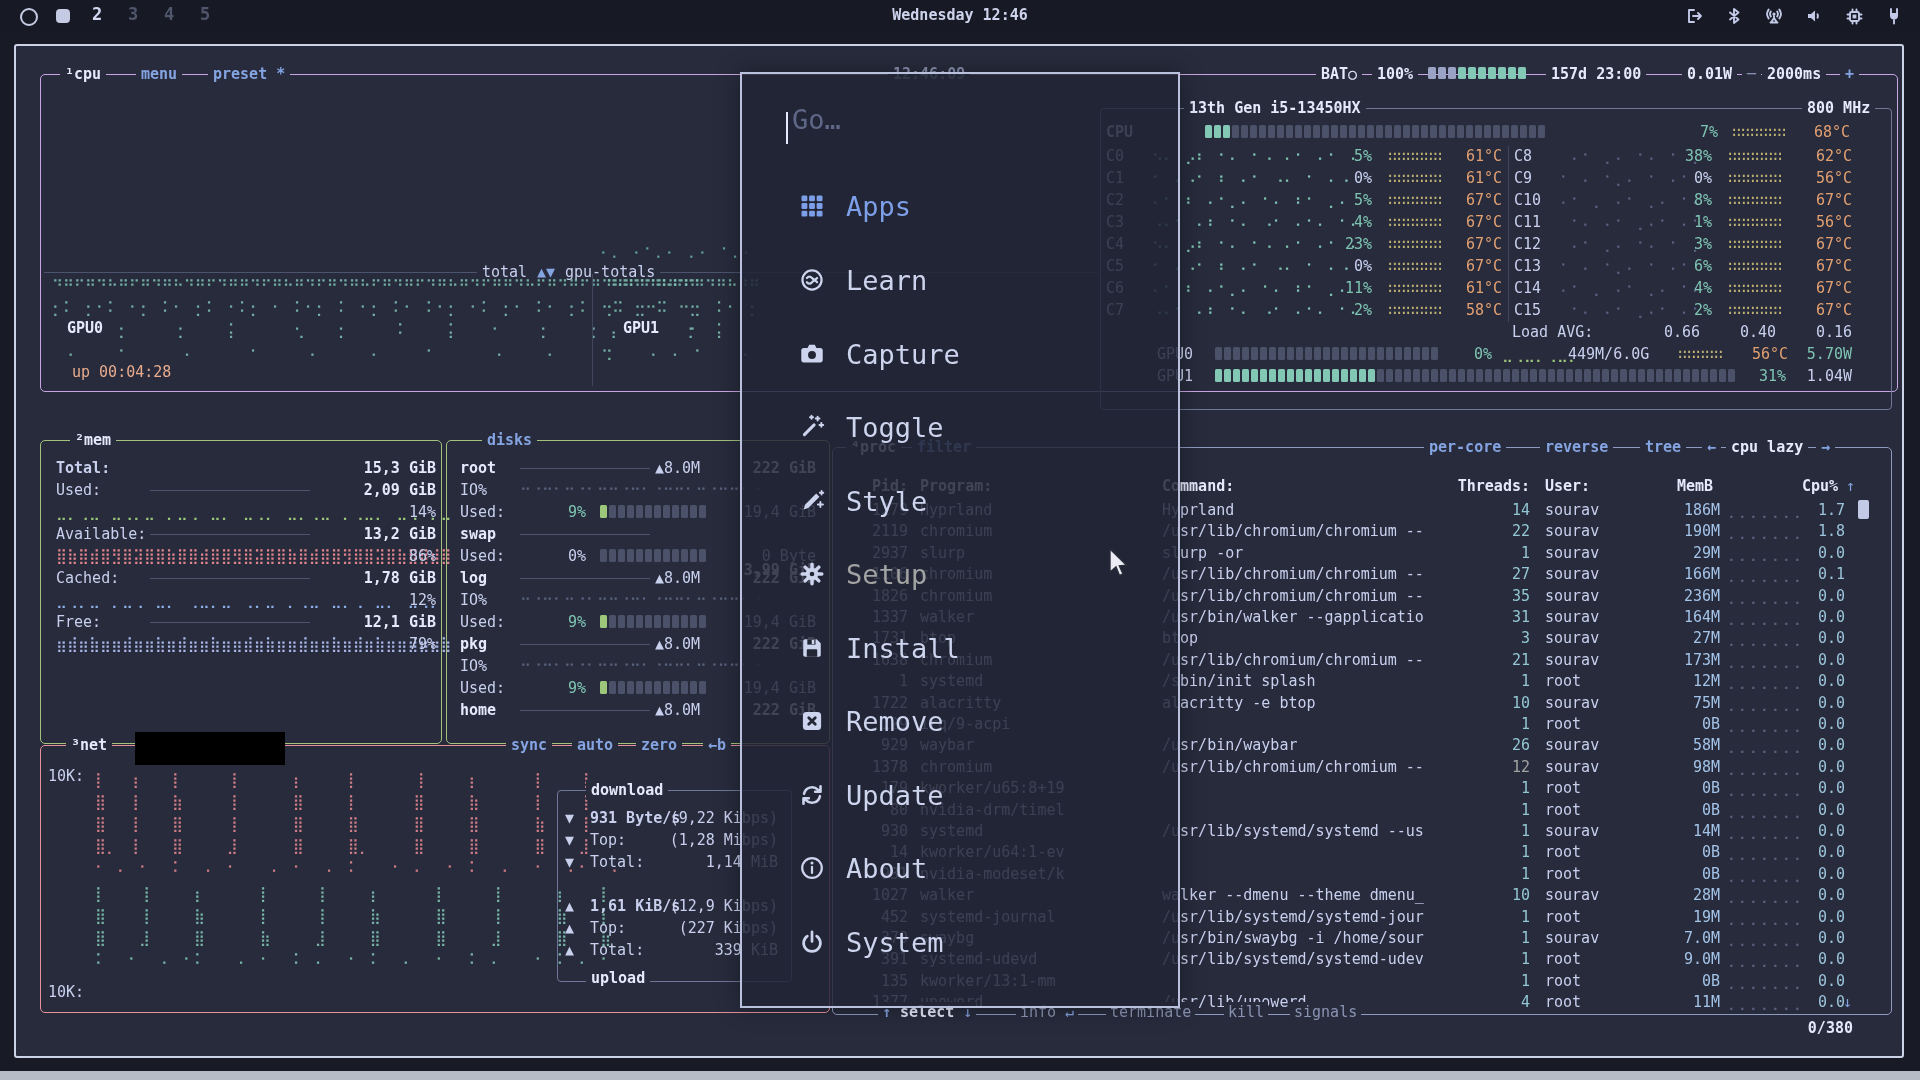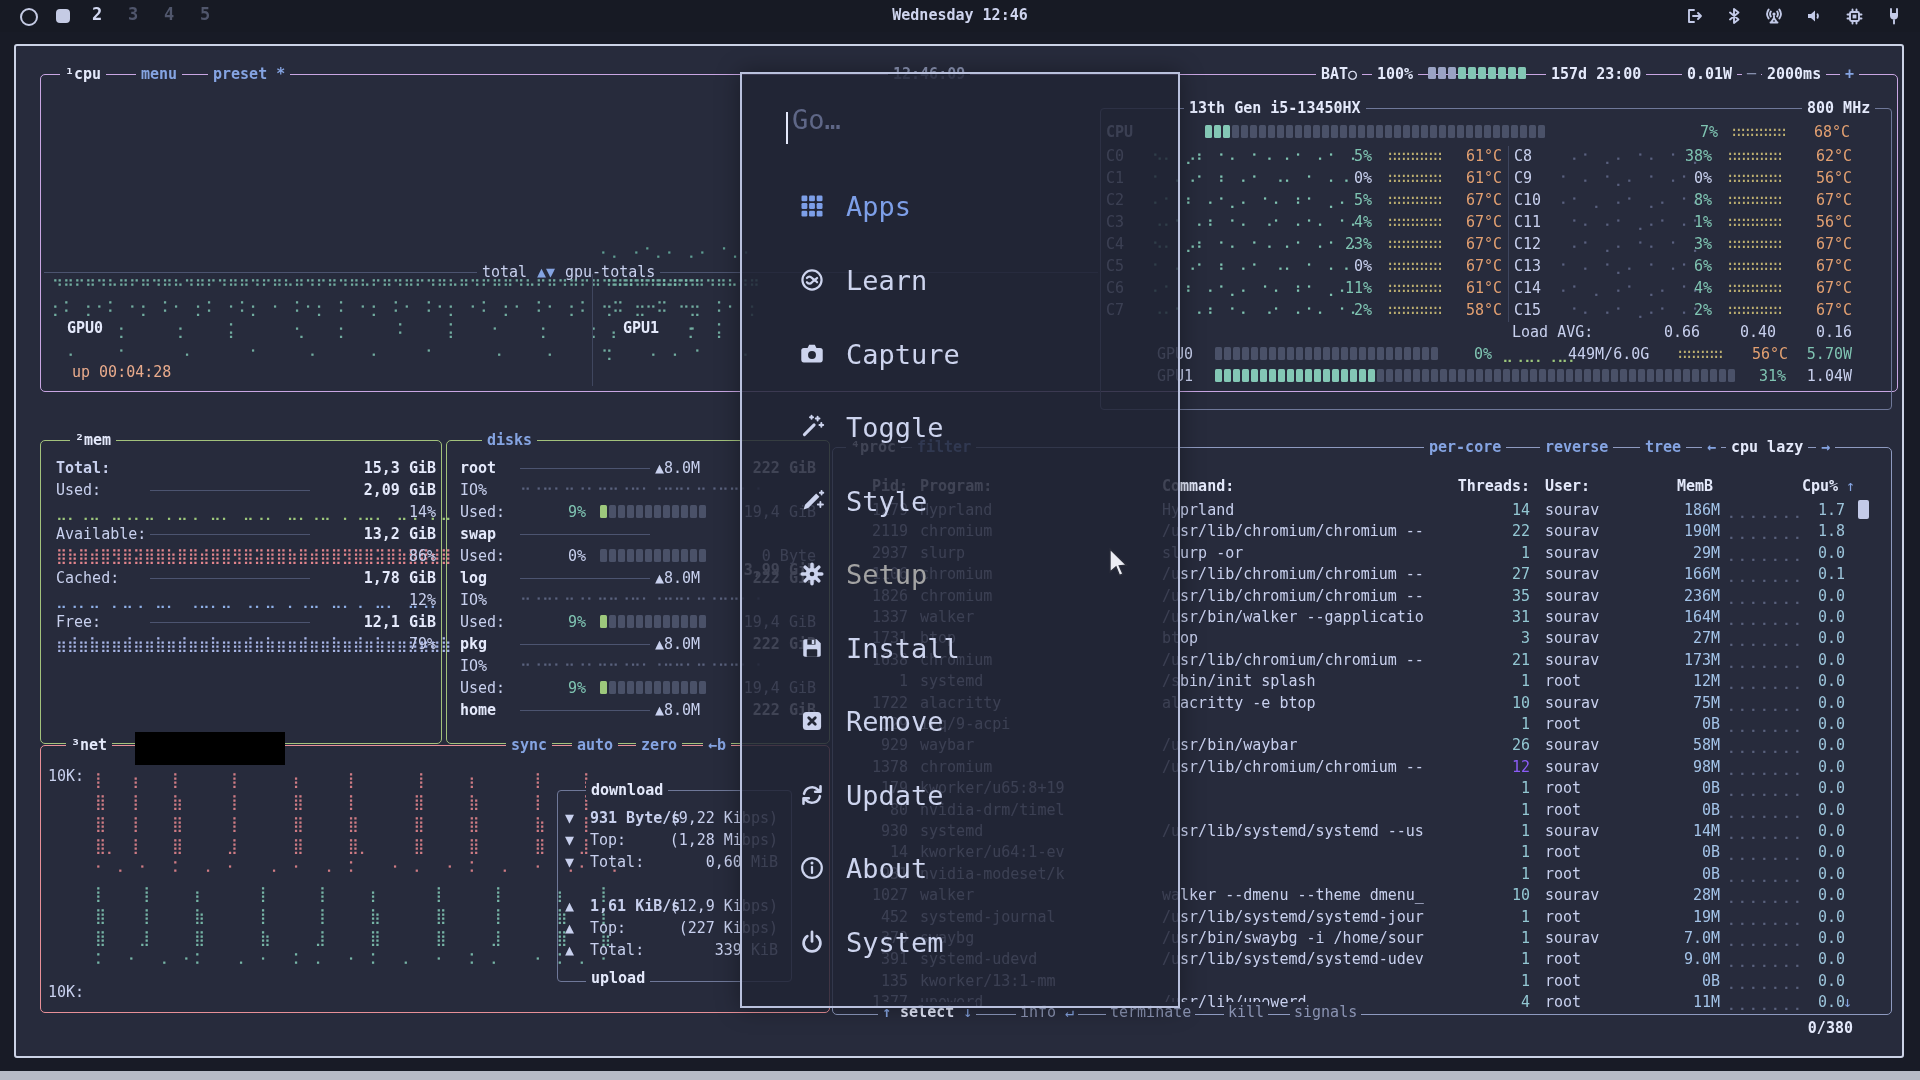--- a/index.html
+++ b/index.html
@@ -492,21 +492,21 @@
       <div class="box" style="left: 557px; top: 790px; width: 233px; height: 190px; border-color: rgb(111, 120, 153); border-radius: 4px;"></div>
       <div class="abs mono b c-white btitle" style="left: 586px; top: 780px;">download</div>
       <div class="abs mono c-text" style="left: 565px; top: 808px;">▼</div>
       <div class="abs mono b c-text" style="left: 590px; top: 808px;">931 Byte/s</div>
       <div class="abs mono c-text" style="left: 658px; top: 808px; width: 120px; text-align: right;">(9,22 Kibps)</div>
       <div class="abs mono c-text" style="left: 565px; top: 830px;">▼</div>
       <div class="abs mono c-text" style="left: 590px; top: 830px;">Top:</div>
       <div class="abs mono c-text" style="left: 658px; top: 830px; width: 120px; text-align: right;">(1,28 Mibps)</div>
       <div class="abs mono c-text" style="left: 565px; top: 852px;">▼</div>
       <div class="abs mono c-text" style="left: 590px; top: 852px;">Total:</div>
-      <div class="abs mono c-text" style="left: 658px; top: 852px; width: 120px; text-align: right;">0,60 MiB</div>
+      <div class="abs mono c-text" style="left: 658px; top: 852px; width: 120px; text-align: right;">1,14 MiB</div>
       <div class="abs mono c-text" style="left: 565px; top: 896px;">▲</div>
       <div class="abs mono b c-text" style="left: 590px; top: 896px;">1,61 KiB/s</div>
       <div class="abs mono c-text" style="left: 658px; top: 896px; width: 120px; text-align: right;">(12,9 Kibps)</div>
       <div class="abs mono c-text" style="left: 565px; top: 918px;">▲</div>
       <div class="abs mono c-text" style="left: 590px; top: 918px;">Top:</div>
       <div class="abs mono c-text" style="left: 658px; top: 918px; width: 120px; text-align: right;">(227 Kibps)</div>
       <div class="abs mono c-text" style="left: 565px; top: 940px;">▲</div>
       <div class="abs mono c-text" style="left: 590px; top: 940px;">Total:</div>
       <div class="abs mono c-text" style="left: 658px; top: 940px; width: 120px; text-align: right;">339 KiB</div>
       <div class="abs mono b c-white btitle" style="left: 586px; top: 968px;">upload</div>
@@ -644,21 +644,21 @@
         <div class="abs mono " style="left: 634px; top: 0px; width: 60px; text-align: right; color: rgb(147, 199, 211);">26</div>
         <div class="abs mono c-text" style="left: 709px; top: 0px;">sourav</div>
         <div class="abs mono " style="left: 814px; top: 0px; width: 70px; text-align: right; color: rgb(163, 195, 232);">58M</div>
         <div class="abs mono c-dim" style="left: 892px; top: 0px;">⡀⡀⡀⡀⡀⡀⡀</div>
         <div class="abs mono " style="left: 954px; top: 0px; width: 55px; text-align: right; color: rgb(156, 196, 218);">0.0</div>
       </div>
       <div class="abs" style="left: 836px; top: 756.8px; width: 1020px; height: 21px;">
         <div class="abs mono c-text" style="left: 12px; top: 0px; width: 60px; text-align: right;">1378</div>
         <div class="abs mono c-text" style="left: 84px; top: 0px;">chromium</div>
         <div class="abs mono c-text" style="left: 326px; top: 0px; width: 272px; overflow: hidden;">/usr/lib/chromium/chromium --</div>
-        <div class="abs mono " style="left: 634px; top: 0px; width: 60px; text-align: right; color: #8b5cf6;">12</div>
+        <div class="abs mono " style="left: 634px; top: 0px; width: 60px; text-align: right; color: #a3a3a3;">12</div>
         <div class="abs mono c-text" style="left: 709px; top: 0px;">sourav</div>
         <div class="abs mono " style="left: 814px; top: 0px; width: 70px; text-align: right; color: rgb(163, 195, 232);">98M</div>
         <div class="abs mono c-dim" style="left: 892px; top: 0px;">⡀⡀⡀⡀⡀⡀⡀</div>
         <div class="abs mono " style="left: 954px; top: 0px; width: 55px; text-align: right; color: rgb(156, 196, 218);">0.0</div>
       </div>
       <div class="abs" style="left: 836px; top: 778.2px; width: 1020px; height: 21px;">
         <div class="abs mono c-text" style="left: 12px; top: 0px; width: 60px; text-align: right;">179</div>
         <div class="abs mono c-text" style="left: 84px; top: 0px;">kworker/u65:8+19</div>
         <div class="abs mono c-text" style="left: 326px; top: 0px; width: 272px; overflow: hidden;"></div>
         <div class="abs mono " style="left: 634px; top: 0px; width: 60px; text-align: right; color: rgb(147, 199, 211);">1</div>

